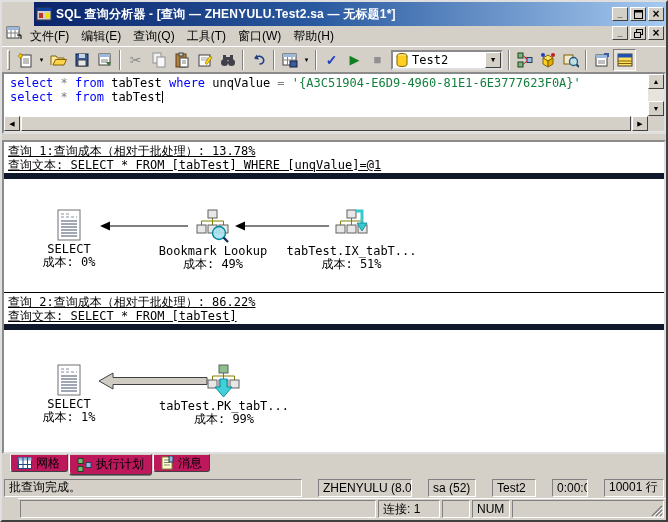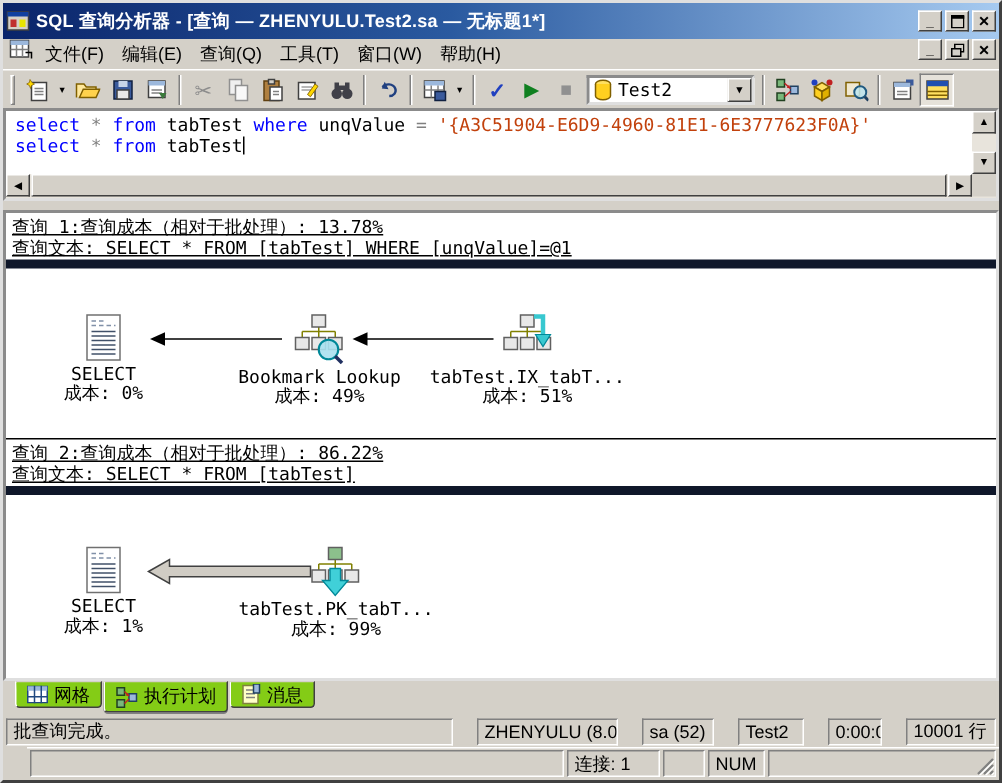--- a/index.html
+++ b/index.html
@@ -7,21 +7,21 @@
   .win {
     width:668px; height:522px; position:relative; margin:0 auto;
     background:#d4d0c8; font-family:"Liberation Sans",sans-serif; font-size:12px;
     border:2px solid; border-color:#dfdfdf #404040 #404040 #dfdfdf;
     display:flex; flex-direction:column; overflow:hidden;
   }
   
   .titlebar {
     height:20px; flex:0 0 20px; display:flex; align-items:center; padding:12px 2px;
     background:linear-gradient(90deg,#0a246a 0%,#2a5aa0 45%,#a6caf0 100%);
-    color:#fff; font-weight:bold;
+    color:#fff; font-weight:bold;margin-left:32px;
   }
   .titlebar .ttl { flex:1; white-space:nowrap; overflow:hidden; margin-left:4px; letter-spacing:0.2px; }
   .cbtn {
     width:16px; height:14px; margin-left:2px; background:#d4d0c8; color:#000;
     border:1px solid; border-color:#fff #404040 #404040 #fff;
     font-size:9px; line-height:11px; text-align:center; font-weight:bold;
     display:flex; align-items:center; justify-content:center; cursor:default;
   }
   .cbtn svg { display:block; }
   
@@ -53,21 +53,21 @@
   }
   
   .editor {
     flex:0 0 62px; border:2px inset #dfdfdf; background:#fff; display:flex; flex-direction:column; overflow:hidden;
   }
   .ed-top { flex:1; display:flex; }
   .ed-text {
     flex:1; font-family:"DejaVu Sans Mono","Liberation Mono",monospace; font-size:12px;
     line-height:14px; padding:2px 0 0 6px; white-space:pre; cursor:text;
   }
-  .kw { color:#0000ff; } .op { color:#808080; } .idn { color:#000; } .str { color:#c2410c; }
+  .kw { color:#0000ff; } .op { color:#808080; } .idn { color:#000; } .str { color:#15803d; }
   .caret { display:inline-block; width:1px; height:12px; background:#000; vertical-align:-2px; }
   .vscroll { flex:0 0 16px; background:#e8e4dc; display:flex; flex-direction:column; justify-content:space-between; }
   .hscroll { flex:0 0 16px; background:#e8e4dc; display:flex; }
   .sbtn {
     width:16px; height:15px; background:#d4d0c8; border:1px solid; border-color:#fff #404040 #404040 #fff;
     font-size:7px; color:#000; display:flex; align-items:center; justify-content:center; flex:0 0 auto;
   }
   .hthumb { height:15px; flex:1; margin:0 1px; background:#d4d0c8; border:1px solid; border-color:#fff #404040 #404040 #fff; }
   
   .splitter { flex:0 0 6px; }
@@ -83,21 +83,21 @@
   .pg1 { height:113px; } .pg2 { height:118px; }
   .arrows { position:absolute; left:0; top:0; width:100%; height:100%; }
   .plan-node { position:absolute; top:30px; text-align:center; line-height:13px; }
   .plan-node .nicon { display:block; margin:0 auto 2px auto; }
   .plan-node .nlbl, .plan-node .ncost { white-space:nowrap; }
   
   .tabbar { flex:0 0 22px; display:flex; align-items:flex-start; padding-left:8px; background:#d4d0c8; }
   .tab {
     height:18px; display:flex; align-items:center; gap:4px; padding:0 7px; margin-right:1px;
     border:1px solid; border-color:#d4d0c8 #404040 #404040 #fff;
-    border-bottom-left-radius:3px; border-bottom-right-radius:3px; background:#84cc16; cursor:default;
+    border-bottom-left-radius:3px; border-bottom-right-radius:3px; background:#be185d; cursor:default;
   }
   .tab.active { height:21px; border-top-color:#d4d0c8; font-weight:normal; box-shadow:0 1px 0 #808080; }
   
   .statusbar { flex:0 0 22px; display:flex; align-items:center; padding:2px 2px 1px 2px; gap:16px; }
   .panel {
     height:18px; border:1px solid; border-color:#808080 #fff #fff #808080;
     display:flex; align-items:center; padding:0 4px; white-space:nowrap; overflow:hidden;
   }
   .appstatus { flex:0 0 21px; display:flex; align-items:center; padding:1px 2px 2px 2px; gap:2px; border-top:1px solid #fff;margin-left:16px; }
   .grow { flex:1; }

